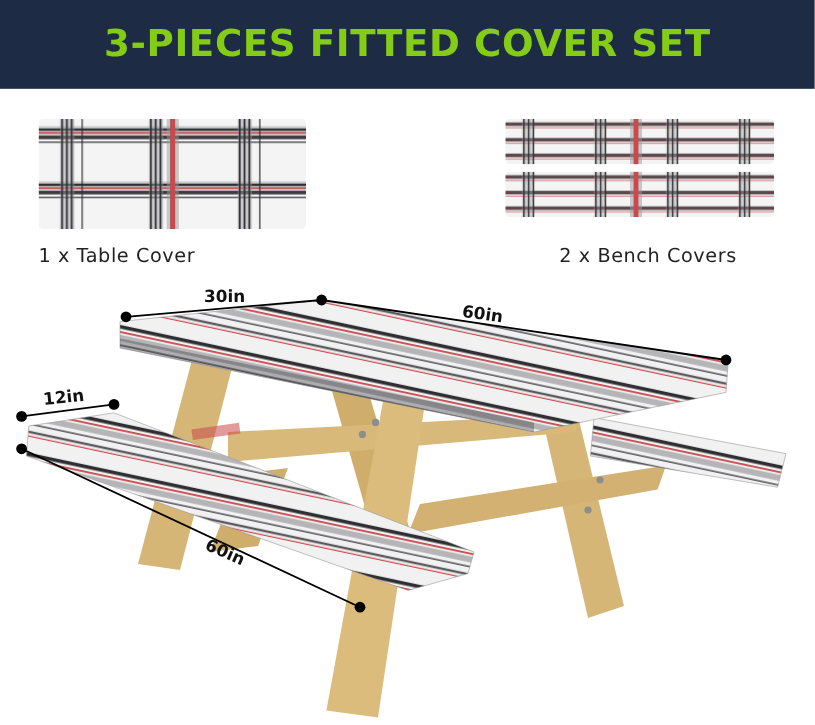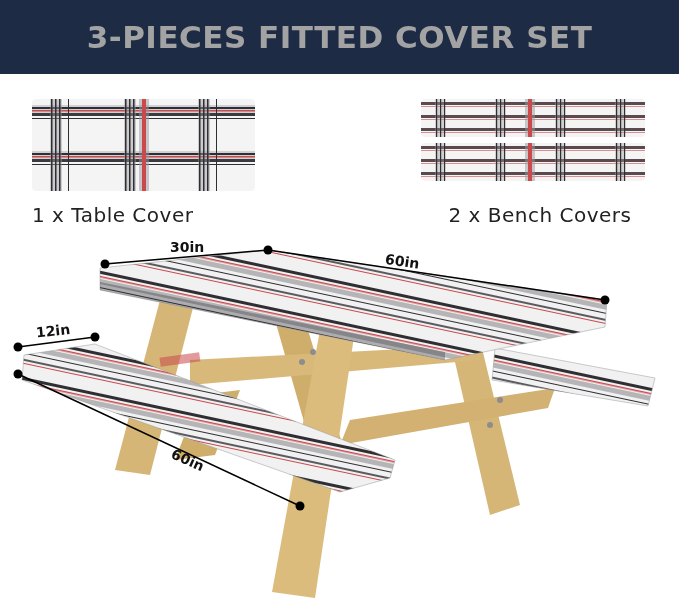--- a/index.html
+++ b/index.html
@@ -3,27 +3,27 @@
 <meta charset="utf-8">
 <style>
   * { margin: 0; padding: 0; box-sizing: border-box; }
   html, body { width: 679px; height: 604px; background: #ffffff; overflow: hidden; }
   body { position: relative; font-family: "DejaVu Sans", "Liberation Sans", sans-serif; }
   .banner {
     position: absolute; left: 0; top: 0; width: 679px; height: 74px;
     background: #1d2b45; display: flex; align-items: center; justify-content: center;
   }
   .banner-title {
-    color: #a3a3a3; font-family: "DejaVu Sans", sans-serif; font-weight: bold;
+    color: #84cc16; font-family: "DejaVu Sans", sans-serif; font-weight: bold;
     font-size: 31px; letter-spacing: 0.5px;
   }
   .swatch { position: absolute; border-radius: 4px; overflow: hidden; }
   .swatch svg { display: block; }
   .caption {
-    position: absolute; font-family: "DejaVu Sans", sans-serif; font-size: 20px;
+    position: absolute; font-family: "DejaVu Sans", sans-serif; font-size: 16px;
     color: #222222; letter-spacing: 0.5px; text-align: center;
   }
   .scene { position: absolute; left: 0; top: 220px; width: 679px; height: 384px; }
   .dim-label {
     font-family: "DejaVu Sans", sans-serif; font-weight: bold; font-size: 14px; fill: #111111;
   }
 </style>
 </head>
 <body>
 

